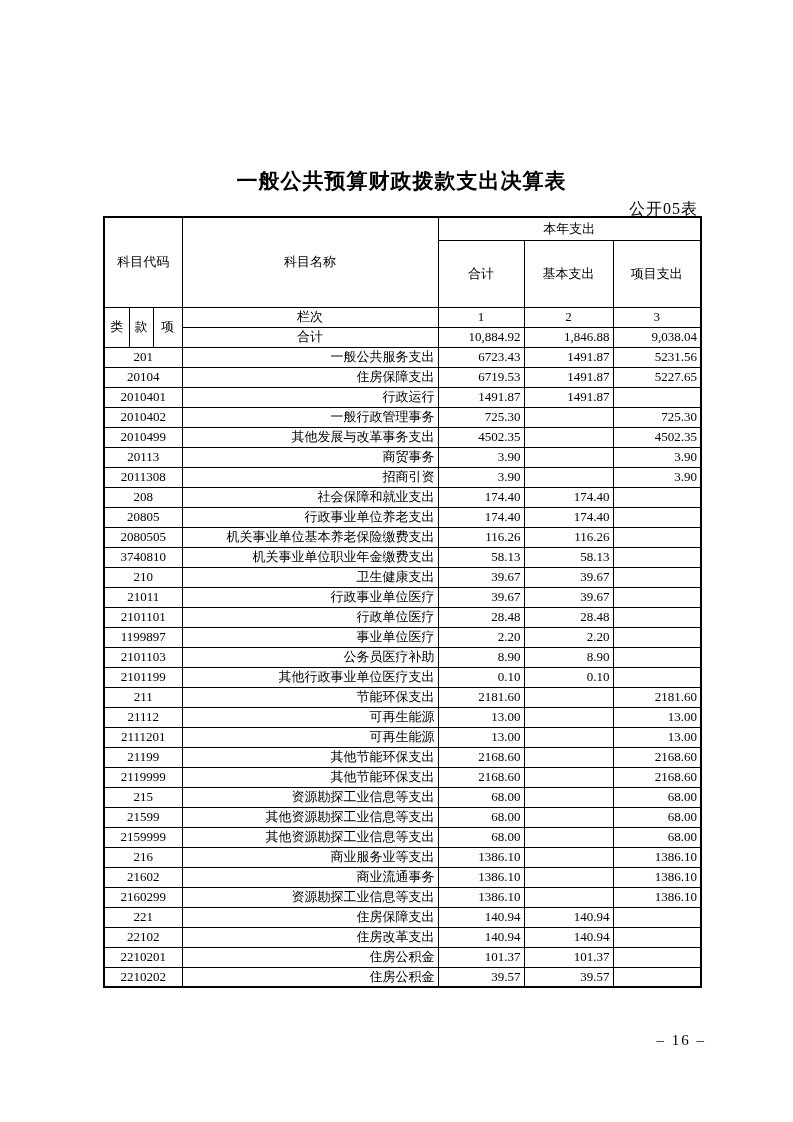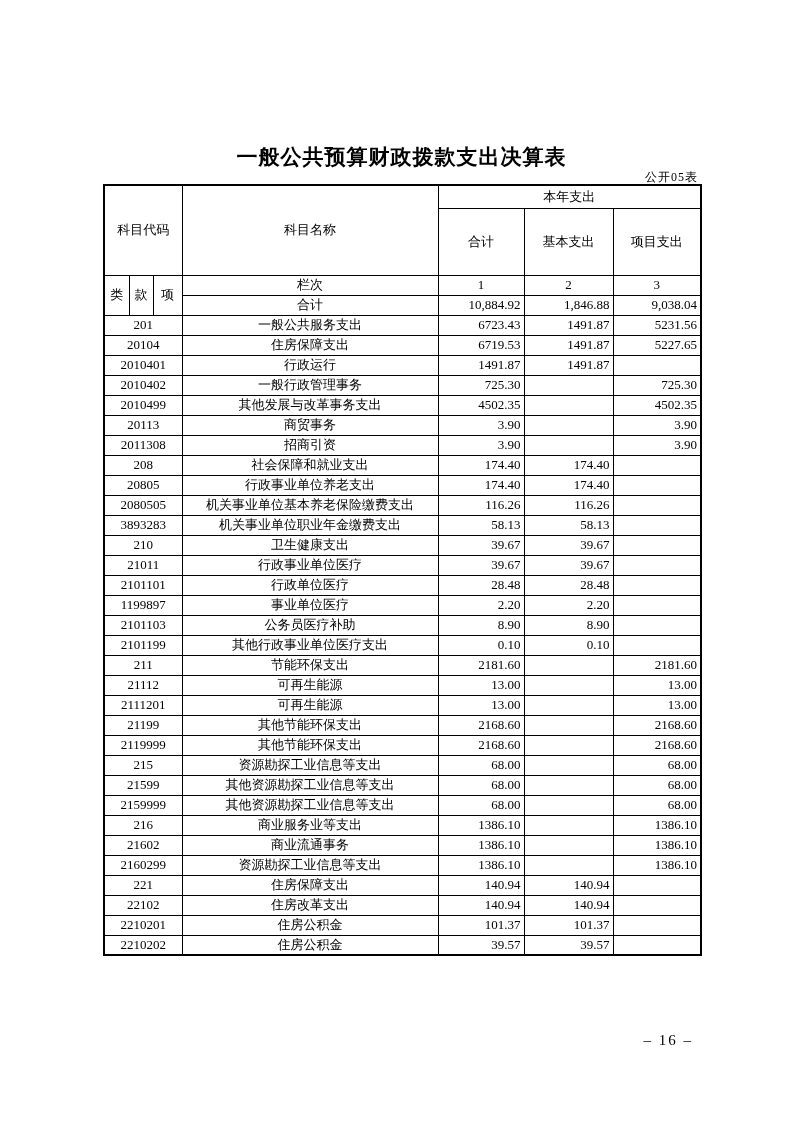--- a/index.html
+++ b/index.html
@@ -11,35 +11,35 @@
   .page {
     position:relative;
     width:793px;
     height:1122px;
     background:#ffffff;
     overflow:hidden;
   }
   .content {
     position:absolute;
     left:103px;
-    top:144px;
+    top:168px;
     width:597px;
   }
   .doc-title {
     text-align:center;
     font-size:21px;
     font-weight:bold;
     line-height:26px;
     letter-spacing:1px;
   }
   .form-label {
     text-align:right;
-    font-size:12px;
+    font-size:16px;
     line-height:14px;
-    margin-top:0;
+    margin-top:8px;
     letter-spacing:1px;
     padding-right:2px;
   }
   .meta-row {
     display:flex;
     justify-content:space-between;
     align-items:flex-end;
     margin-top:3px;
     margin-bottom:2px;
   }
@@ -60,27 +60,27 @@
     padding:0 3px;
     vertical-align:middle;
   }
   tr.h-row1 td { height:23px; text-align:center; }
   tr.h-row2 td { height:67px; text-align:center; }
   tr.h-row3 td { height:20px; text-align:center; }
   tr.h-row4 td { height:20px; }
   td.center { text-align:center; }
   td.num { text-align:right; padding-right:4px; }
   td.code { text-align:center; padding-left:2px; }
-  td.name { text-align:center; padding-left:4px;margin-left:11px; }
+  td.name { text-align:right; padding-left:4px;margin-left:11px; }
   tbody tr { height:20px; }
 
   .page-number {
     position:absolute;
     top:1032px;
-    left:103px;
+    left:116px;
     width:590px;
     text-align:right;
     font-size:15px;
     letter-spacing:2px;
   }
 </style>
 </head>
 <body>
 
 <div class="page">
@@ -193,21 +193,21 @@
             <td class="num"></td>
           </tr>
           <tr>
             <td colspan="3" class="code">2080505</td>
             <td class="name">机关事业单位基本养老保险缴费支出</td>
             <td class="num">116.26</td>
             <td class="num">116.26</td>
             <td class="num"></td>
           </tr>
           <tr>
-            <td colspan="3" class="code">3893283</td>
+            <td colspan="3" class="code">3740810</td>
             <td class="name">机关事业单位职业年金缴费支出</td>
             <td class="num">58.13</td>
             <td class="num">58.13</td>
             <td class="num"></td>
           </tr>
           <tr>
             <td colspan="3" class="code">210</td>
             <td class="name">卫生健康支出</td>
             <td class="num">39.67</td>
             <td class="num">39.67</td>

